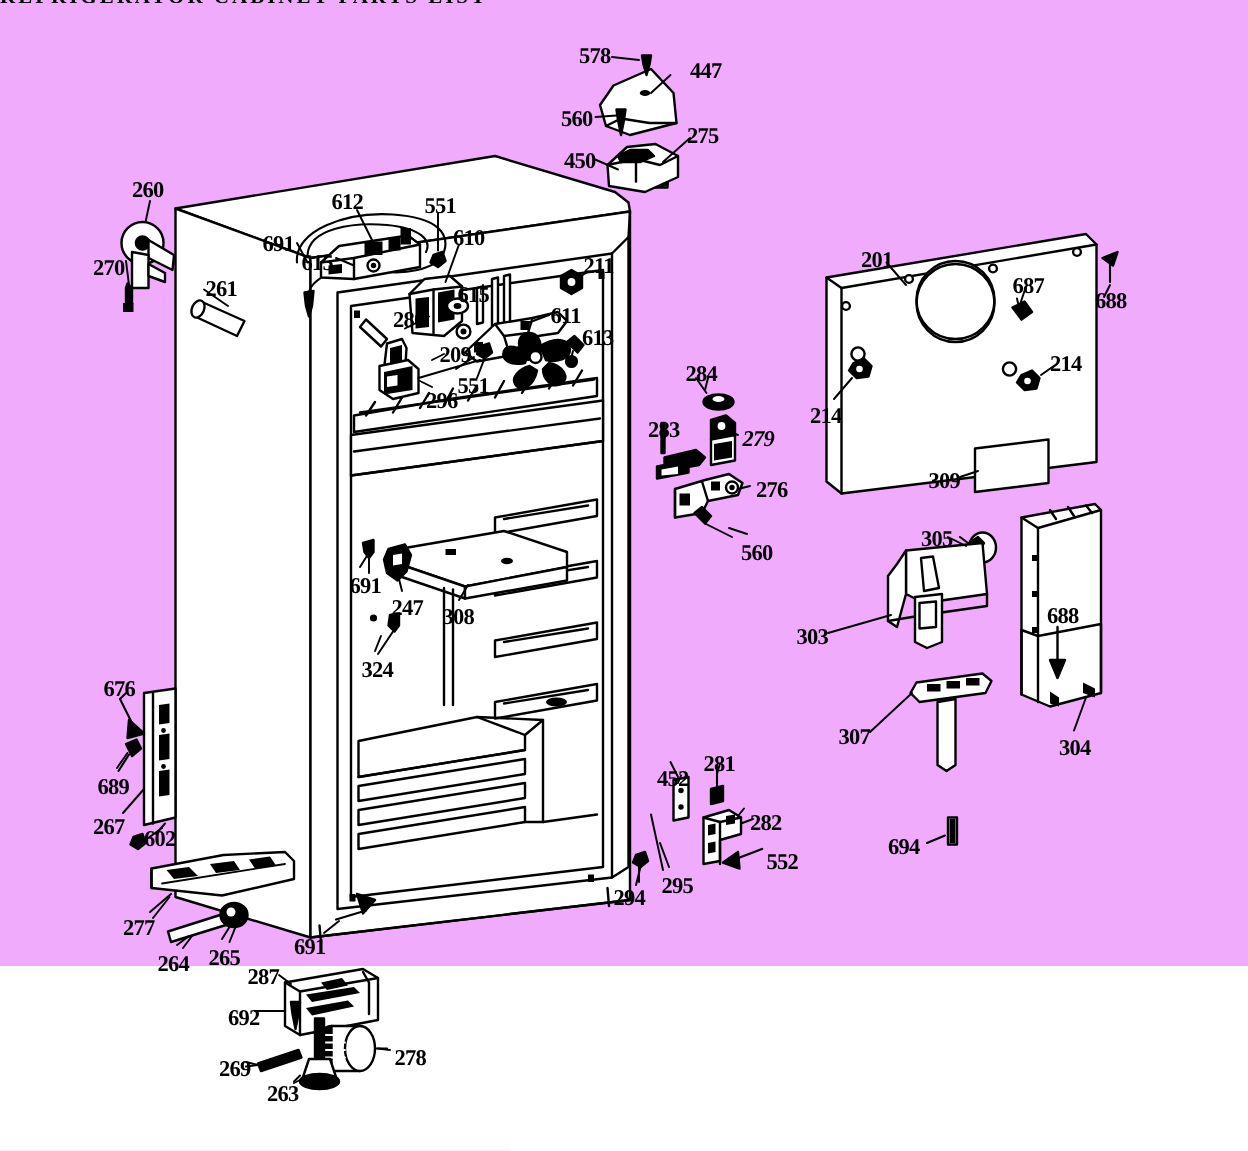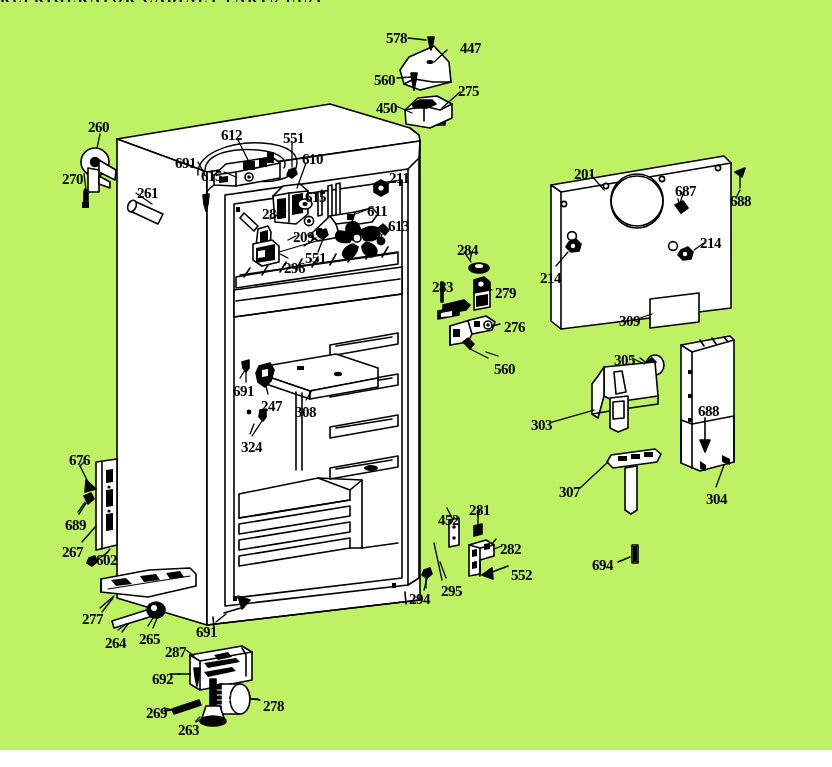--- a/index.html
+++ b/index.html
@@ -1,18 +1,18 @@
 <!DOCTYPE html>
 <html><head>
 <meta charset="utf-8">
 <style>
   html,body{margin:0;padding:0;background:#ffffff;}
   body{width:832px;height:767px;overflow:hidden;
        font-family:"Liberation Serif",serif;}
-  #stage{position:relative;width:832px;height:750px;background:#bef264;}
+  #stage{position:relative;width:832px;height:644px;background:#f0abfc;}
   svg#diagram{position:absolute;left:0;top:0;width:832px;height:767px;}
   .lbl{position:absolute;font-family:"Liberation Serif",serif;font-weight:bold;
        font-size:15px;color:#000;white-space:nowrap;letter-spacing:-0.5px;
        line-height:15px;}
   .topcut{position:absolute;left:0;top:-9px;width:832px;height:11px;
           overflow:hidden;font-family:"Liberation Serif",serif;
           font-weight:bold;font-size:14px;color:#000;letter-spacing:2px;
           white-space:nowrap;}
 </style>
 </head>
@@ -530,21 +530,21 @@
       <div class="lbl" style="left: 305px; top: 251px;">551</div>
       <div class="lbl" style="left: 284px; top: 261px;">296</div>
       <div class="lbl" style="left: 574px; top: 167px;">201</div>
       <div class="lbl" style="left: 675px; top: 184px;">687</div>
       <div class="lbl" style="left: 730px; top: 194px;">688</div>
       <div class="lbl" style="left: 700px; top: 236px;">214</div>
       <div class="lbl" style="left: 540px; top: 271px;">214</div>
       <div class="lbl" style="left: 619px; top: 314px;">309</div>
       <div class="lbl" style="left: 457px; top: 243px; text-align: center;">284</div>
       <div class="lbl" style="left: 432px; top: 280px;">283</div>
-      <div class="lbl" style="left: 495px; top: 286px;">279</div>
+      <div class="lbl" style="left: 495px; top: 286px; font-style: italic;">279</div>
       <div class="lbl" style="left: 504px; top: 320px;">276</div>
       <div class="lbl" style="left: 494px; top: 362px;">560</div>
       <div class="lbl" style="left: 233px; top: 384px;">691</div>
       <div class="lbl" style="left: 261px; top: 399px;">247</div>
       <div class="lbl" style="left: 295px; top: 405px;">308</div>
       <div class="lbl" style="left: 241px; top: 440px;">324</div>
       <div class="lbl" style="left: 614px; top: 353px;">305</div>
       <div class="lbl" style="left: 698px; top: 404px;">688</div>
       <div class="lbl" style="left: 531px; top: 418px;">303</div>
       <div class="lbl" style="left: 559px; top: 485px;">307</div>

